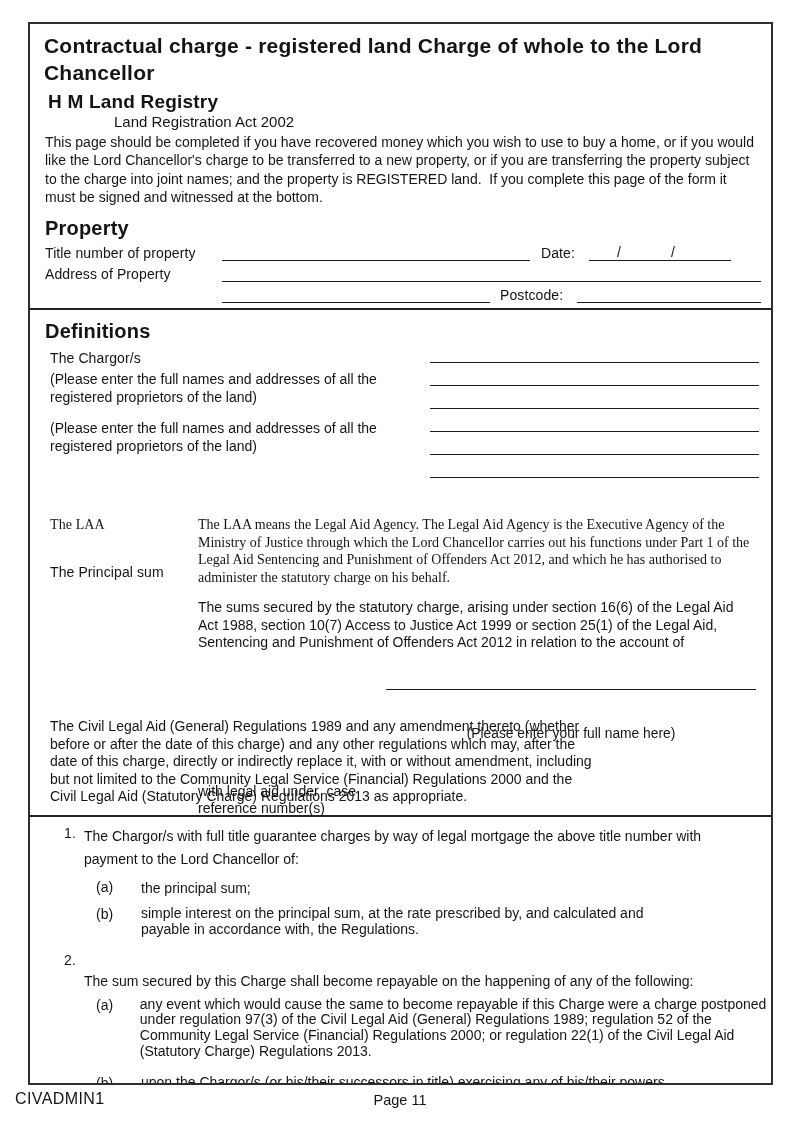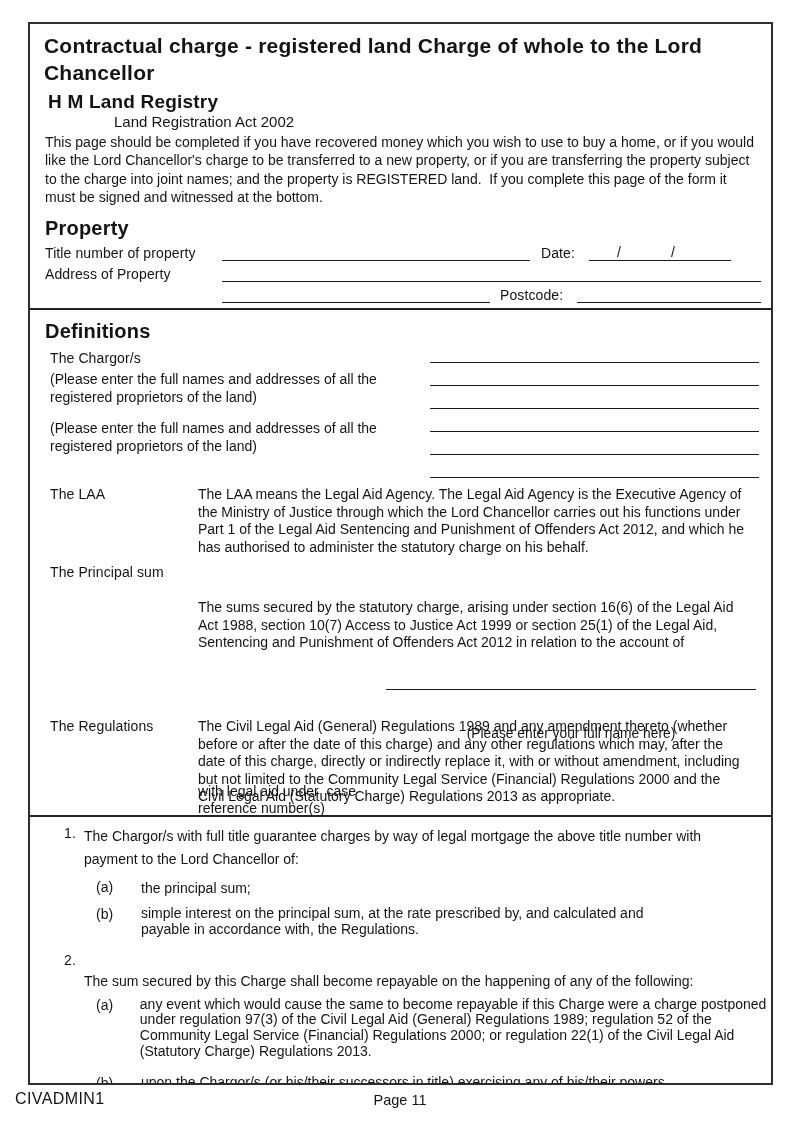--- a/index.html
+++ b/index.html
@@ -139,39 +139,38 @@
         <div class="chargor-line"></div>
         <div class="chargor-line"></div>
         <div class="chargor-line"></div>
         <div class="chargor-line"></div>
         <div class="chargor-line"></div>
         <div class="chargor-line"></div>
       </div>
     </div>
   </div>
 
-  <div class="sec def-row" style="top:462px;">
+  <div class="sec def-row" style="top:492px;font-family:Liberation Serif, serif;">
     <div class="def-label">The LAA</div>
     <div class="def-text">The LAA means the Legal Aid Agency. The Legal Aid Agency is the Executive Agency of the Ministry of Justice through which the Lord Chancellor carries out his functions under Part 1 of the Legal Aid Sentencing and Punishment of Offenders Act 2012, and which he has authorised to administer the statutory charge on his behalf.</div>
   </div>
 
   <div class="sec def-row" style="top:540px;">
     <div class="def-label">The Principal sum</div>
     <div class="def-text">
       <div style="white-space:pre-wrap;">The sums secured by the statutory charge, arising under section 16(6) of the Legal Aid Act 1988, section 10(7) Access to Justice Act 1999 or section 25(1) of the Legal Aid, Sentencing and Punishment of Offenders Act 2012 in relation to the account of</div>
       <div class="name-line"></div>
       <div class="line-caption">(Please enter your full name here)</div>
       <div class="caseref-row">
         <div class="caseref-label">with legal aid under  case reference number(s)</div>
       </div>
     </div>
   </div>
 
   <div class="sec def-row" style="top:694px;">
-    <div class="def-label">The Regulations</div>
     <div class="def-text">The Civil Legal Aid (General) Regulations 1989 and any amendment thereto (whether before or after the date of this charge) and any other regulations which may, after the date of this charge, directly or indirectly replace it, with or without amendment, including but not limited to the Community Legal Service (Financial) Regulations 2000 and the Civil Legal Aid (Statutory Charge) Regulations 2013 as appropriate.</div>
   </div>
 
   <div class="sec divider" style="top:791px;"></div>
 
   <div class="sec" style="top:796px;">
 
     <div class="clause-main" style="margin-top:5px;">
       <span class="clause-num">1.</span>
       <span class="clause-text c1-text">The Chargor/s with full title guarantee charges by way of legal mortgage the above title number with payment to the Lord Chancellor of:</span>

